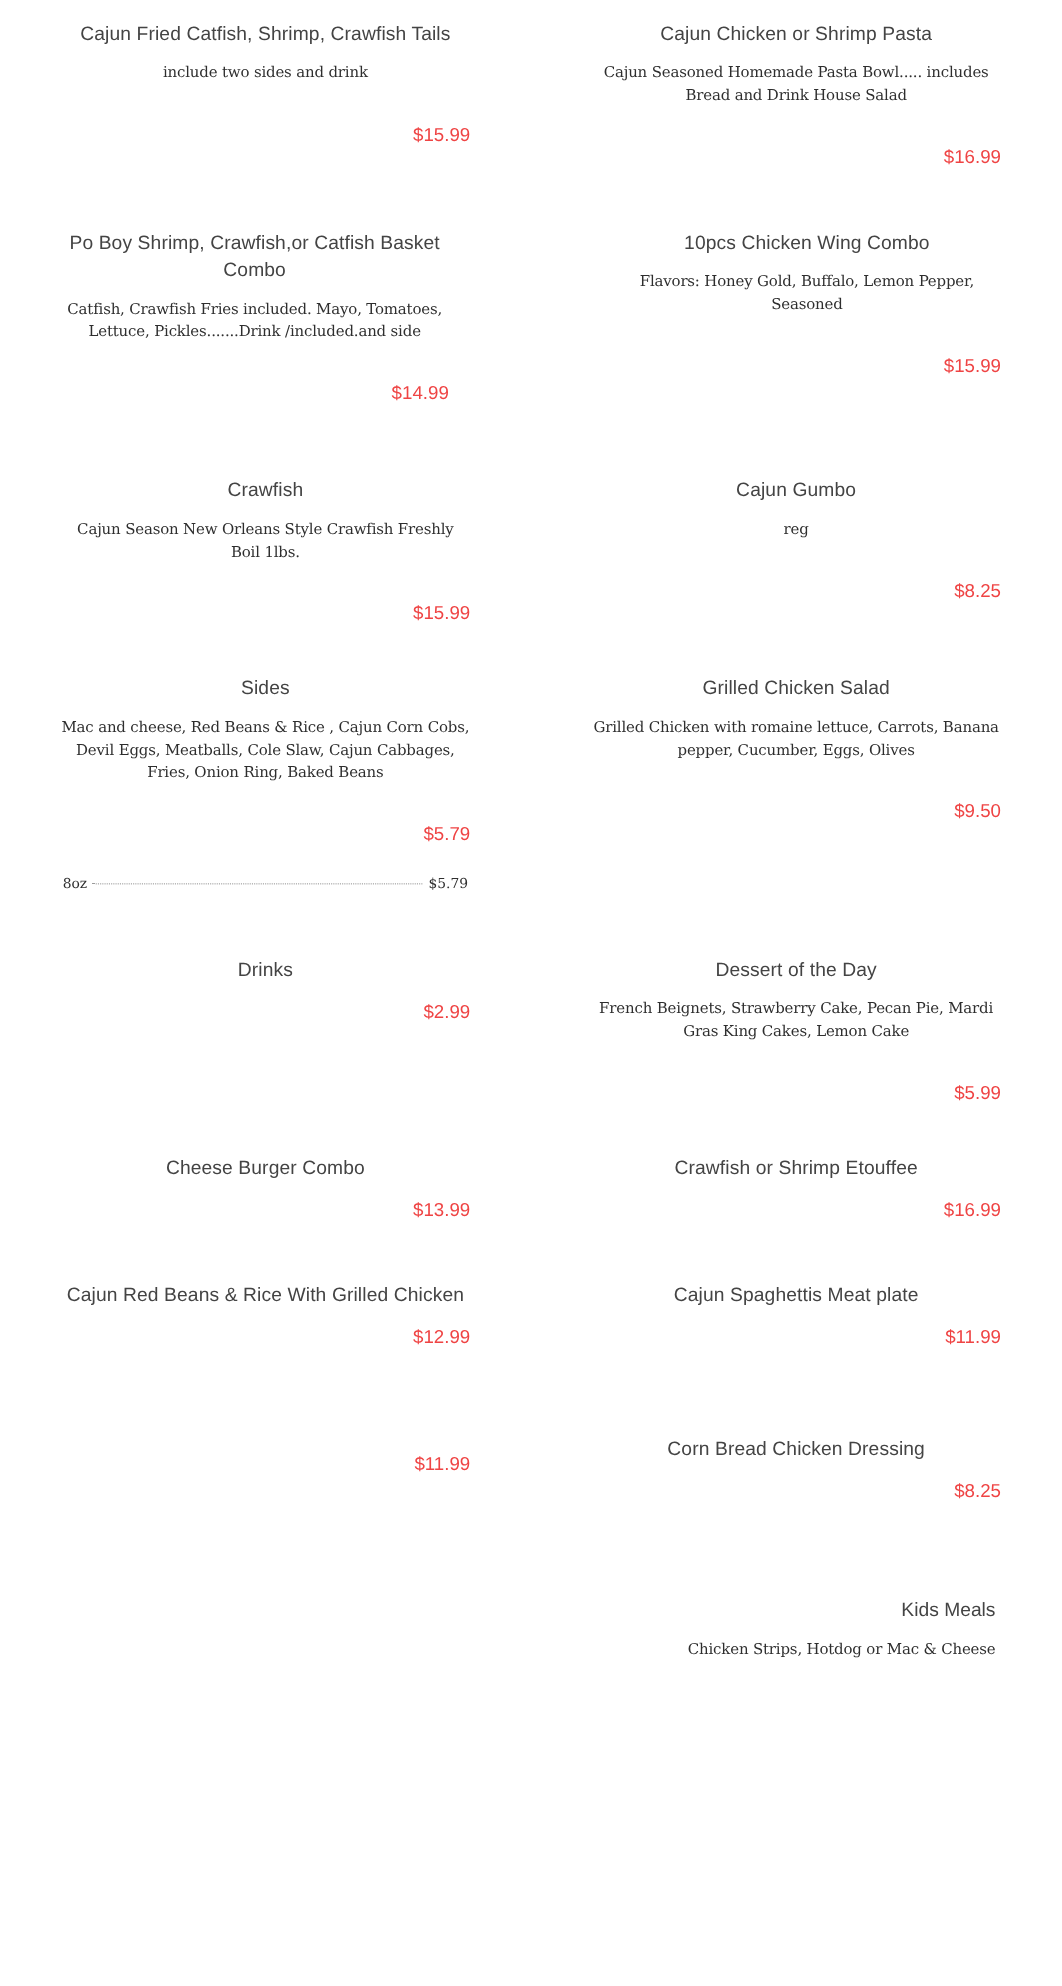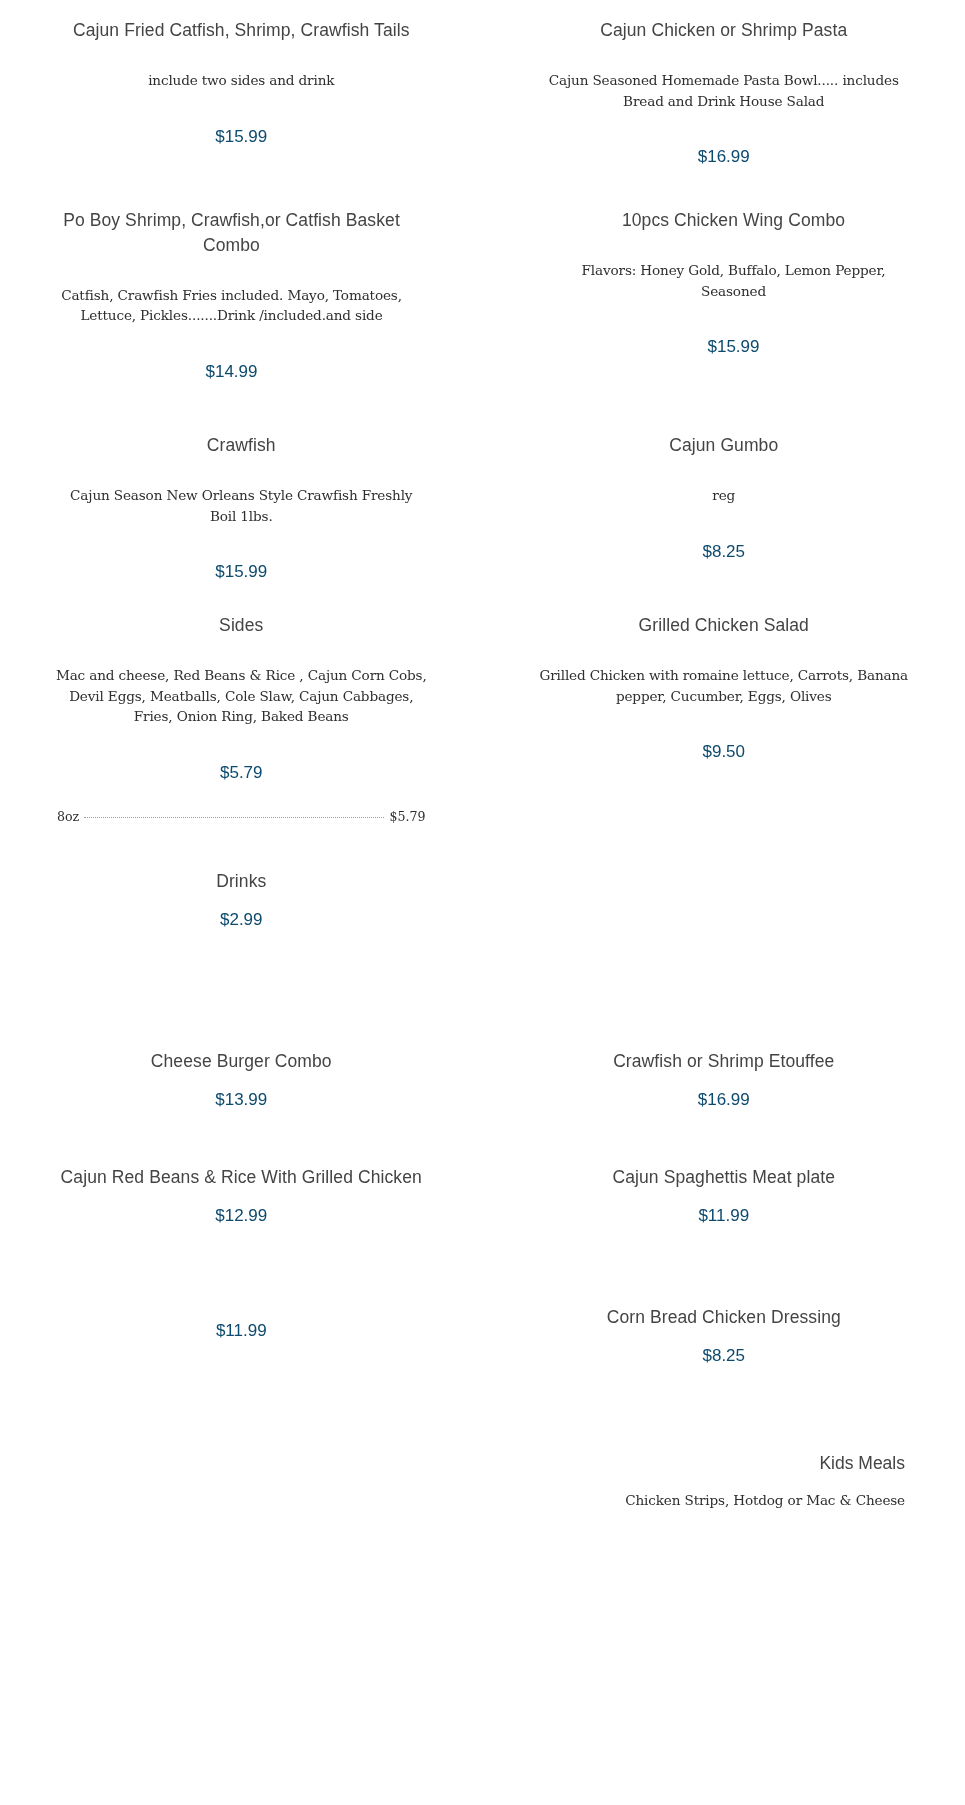--- a/index.html
+++ b/index.html
@@ -45,30 +45,31 @@
     margin: 0;
   }
 
   .item-desc {
     font-family: "DejaVu Serif", "Liberation Serif", serif;
     font-size: 13.6px;
     font-weight: 400;
     color: #2e2e2e;
     line-height: 1.52;
     letter-spacing: -0.15px;
-    margin: 27px 0 0 0;
+    margin: 13px 0 0 0;
   }
 
   .item-price {
     font-family: "Liberation Sans", sans-serif;
     font-size: 17px;
     font-weight: 400;
-    color: #0c4a6e;
+    color: #ef4444;
     line-height: 1.4;
     margin: 0;
+    text-align: right;
   }
 
   .gap-lg { height: 34px; }
   .gap-md { height: 24px; }
   .gap-sm { height: 14px; }
 
   
   .leader-row {
     display: flex;
     align-items: baseline;
@@ -175,20 +176,26 @@
           <div class="gap-lg"></div>
           <div class="item-price">$9.50</div>
         </div>
       </div>
       <div class="row-band" style="min-height: 180px;">
         <div class="menu-cell">
           <div class="item-title">Drinks</div>
           <div class="gap-sm"></div>
           <div class="item-price">$2.99</div>
         </div>
+        <div class="menu-cell">
+          <div class="item-title">Dessert of the Day</div>
+          <div class="item-desc">French Beignets, Strawberry Cake, Pecan Pie, Mardi Gras King Cakes, Lemon Cake</div>
+          <div class="gap-lg"></div>
+          <div class="item-price">$5.99</div>
+        </div>
       </div>
       <div class="row-band" style="min-height: 116px;">
         <div class="menu-cell">
           <div class="item-title">Cheese Burger Combo</div>
           <div class="gap-sm"></div>
           <div class="item-price">$13.99</div>
         </div>
         <div class="menu-cell">
           <div class="item-title">Crawfish or Shrimp Etouffee</div>
           <div class="gap-sm"></div>

